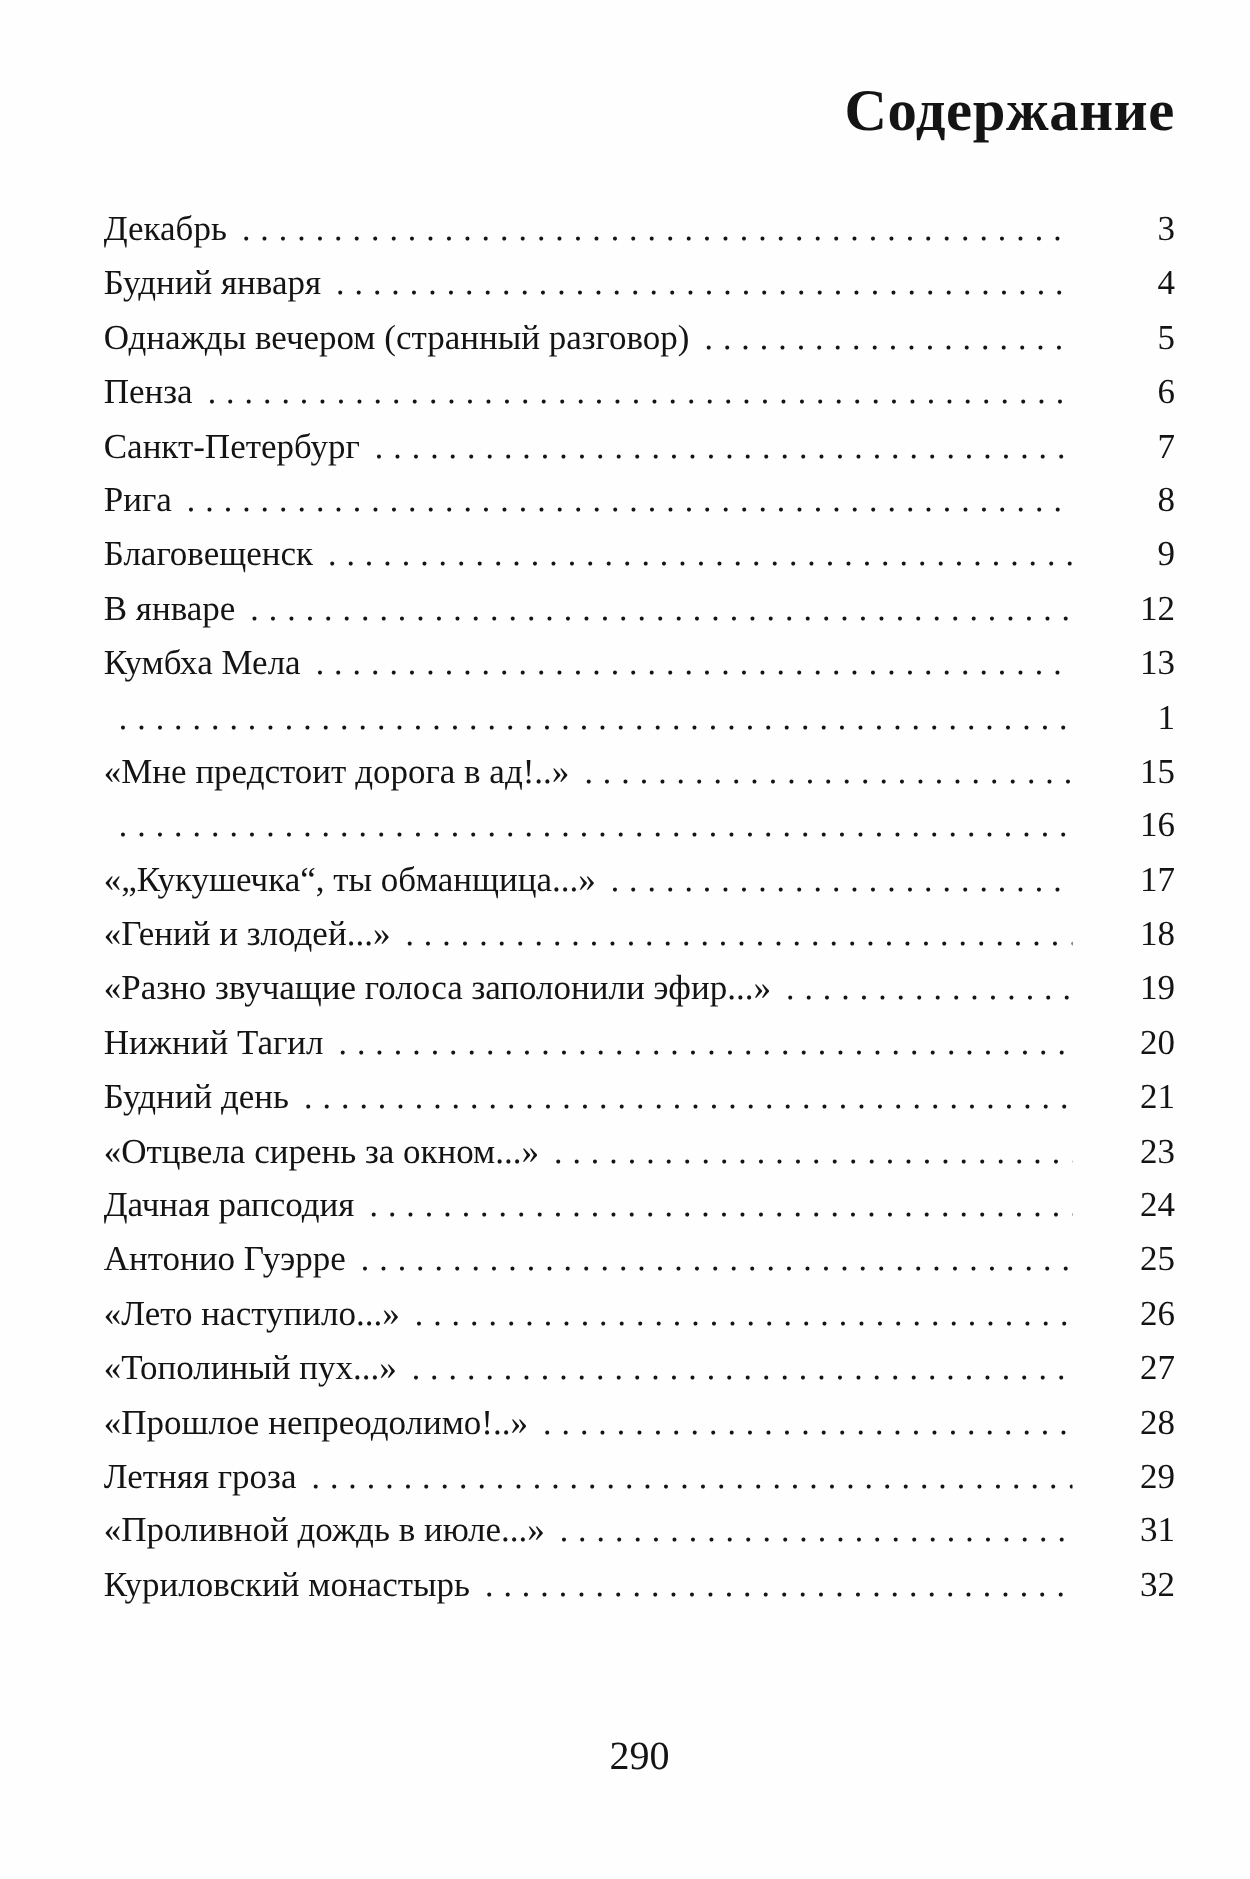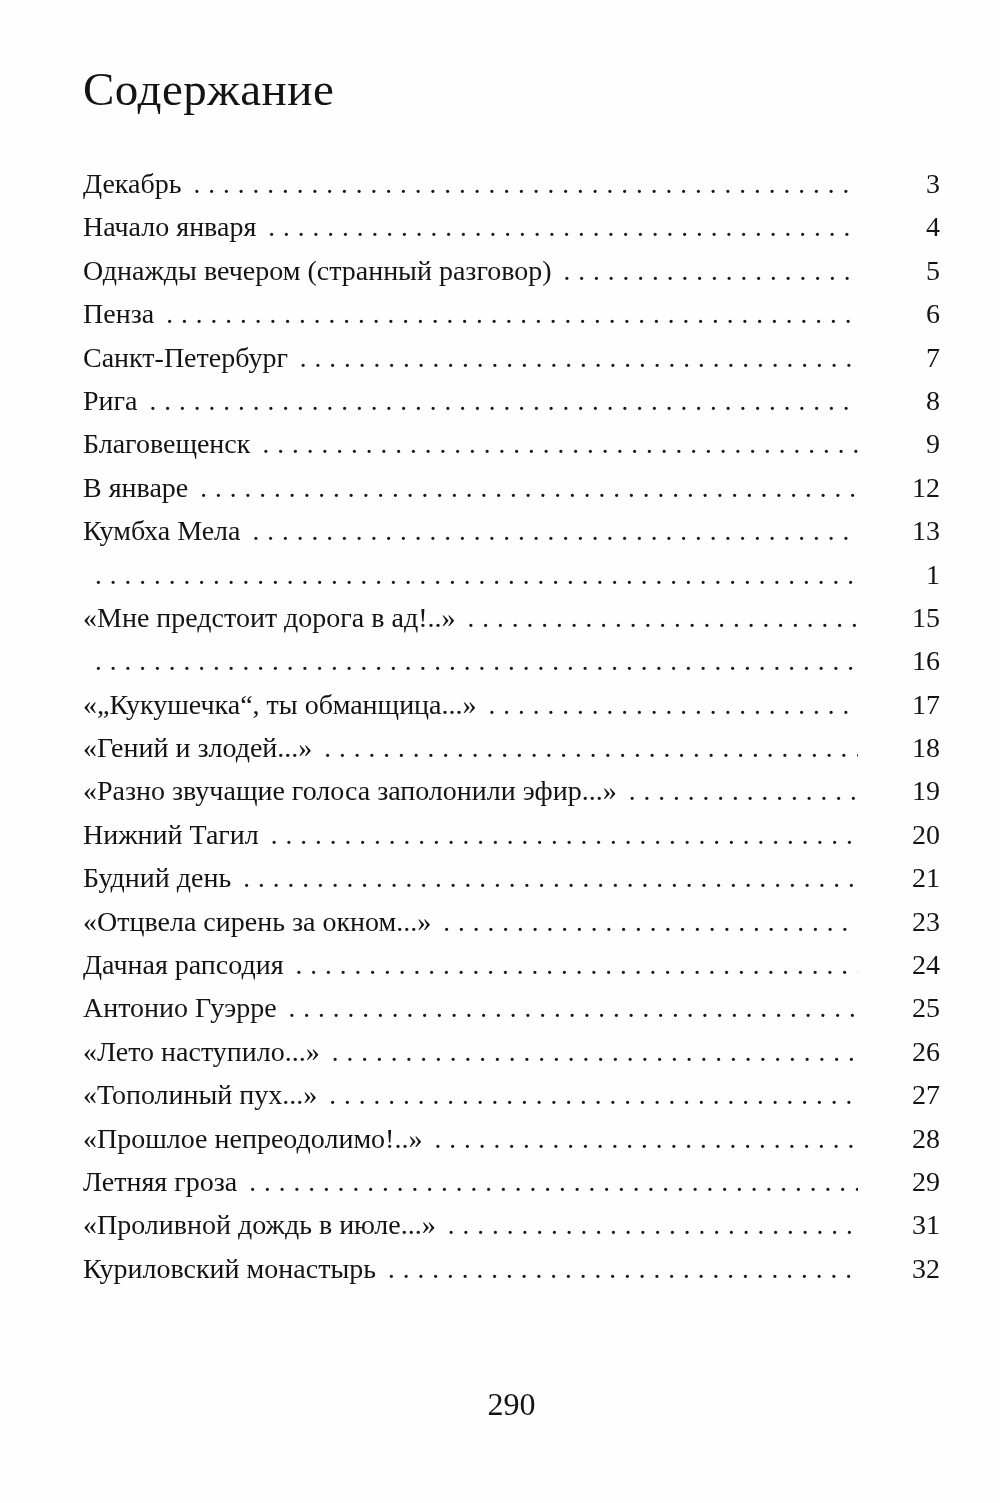--- a/index.html
+++ b/index.html
@@ -9,29 +9,29 @@
     box-sizing: border-box;
     background: #fefefe;
     color: #141414;
     font-family: "Liberation Serif", "DejaVu Serif", serif;
     padding: 62px 60px 0 83px;
     position: relative;
     overflow: hidden;
   }
   .page-title {
     font-size: 47px;
-    font-weight: 400;
-    text-align: left;
+    font-weight: 700;
+    text-align: right;
     margin: 0 0 46px 0;
     letter-spacing: 0.5px;
   }
   .toc { width: 100%; }
   .toc-row {
     display: flex;
-    align-items: flex-start;
+    align-items: flex-end;
     height: 43.4px;
     font-size: 28px;
     line-height: 43.4px;
     white-space: nowrap;
   }
   .toc-label { flex: 0 0 auto; }
   .dot-leader {
     flex: 1 1 auto;
     overflow: hidden;
     white-space: nowrap;
@@ -63,21 +63,21 @@
 
 <div class="page">
   <h1 class="page-title">Содержание</h1>
   <div class="toc">
       <div class="toc-row">
         <span class="toc-label">Декабрь</span>
         <span class="dot-leader"></span>
         <span class="toc-page">3</span>
       </div>
       <div class="toc-row">
-        <span class="toc-label">Начало января</span>
+        <span class="toc-label">Будний января</span>
         <span class="dot-leader"></span>
         <span class="toc-page">4</span>
       </div>
       <div class="toc-row">
         <span class="toc-label">Однажды вечером (странный разговор)</span>
         <span class="dot-leader"></span>
         <span class="toc-page">5</span>
       </div>
       <div class="toc-row">
         <span class="toc-label">Пенза</span>

